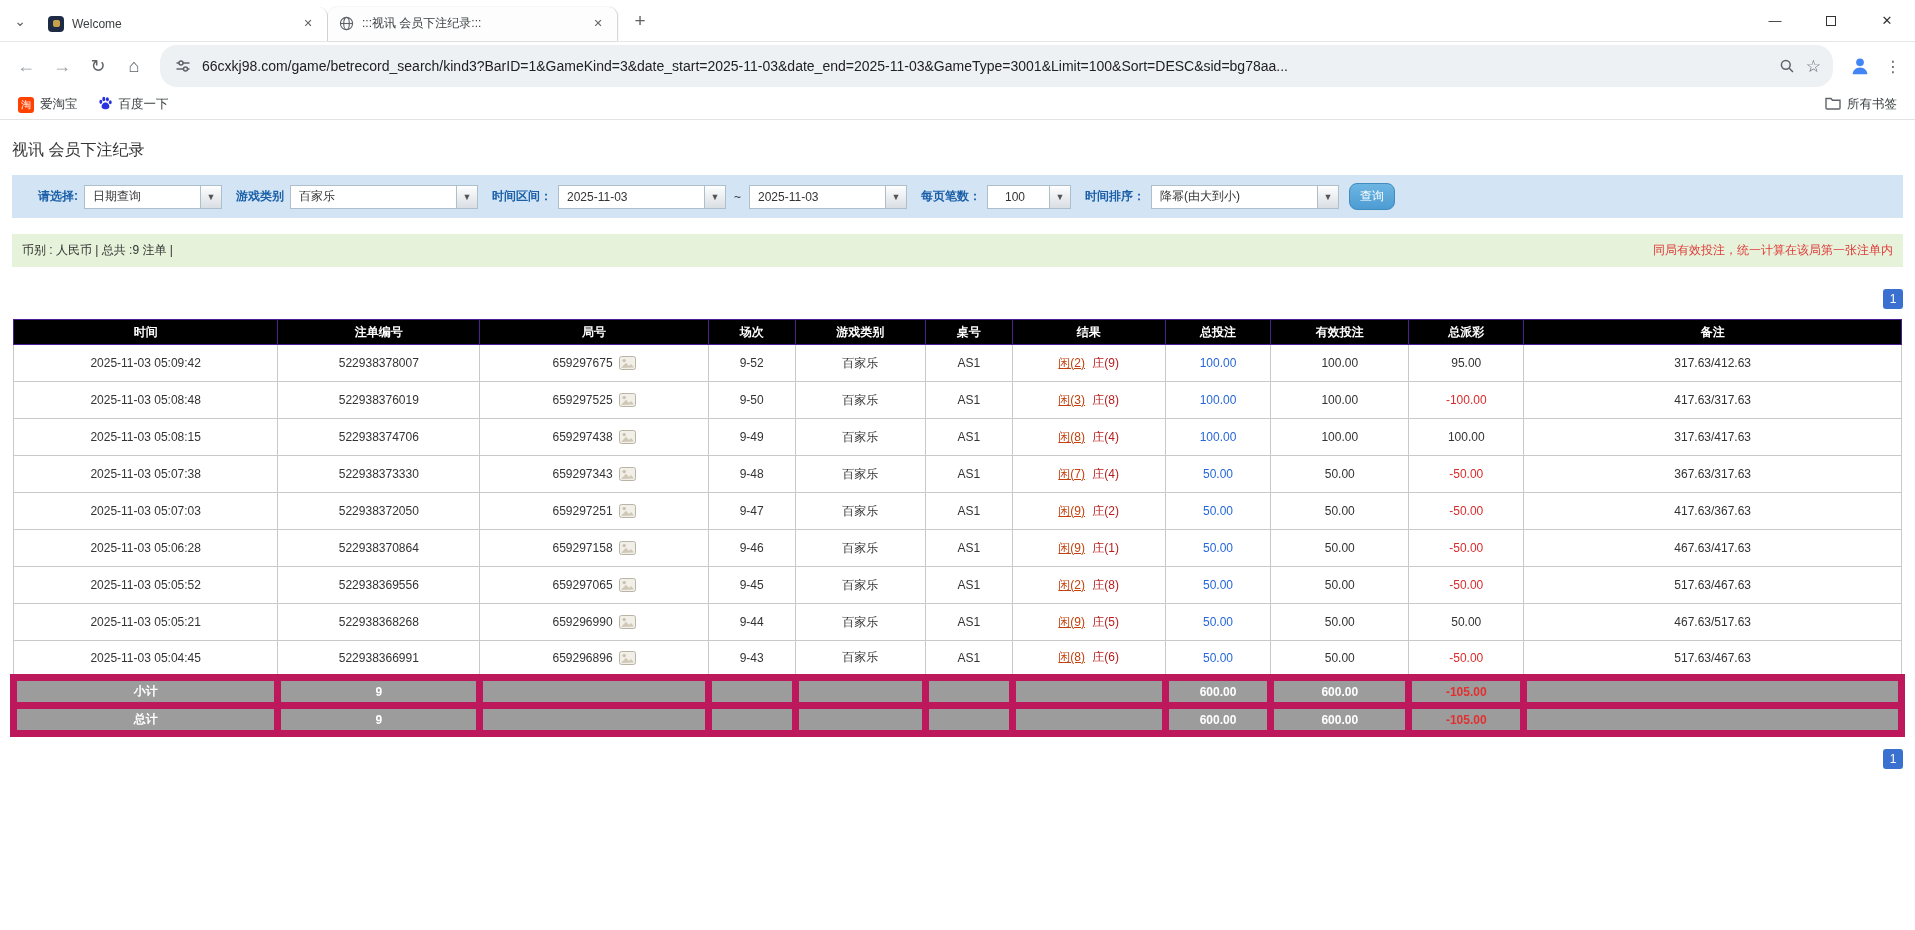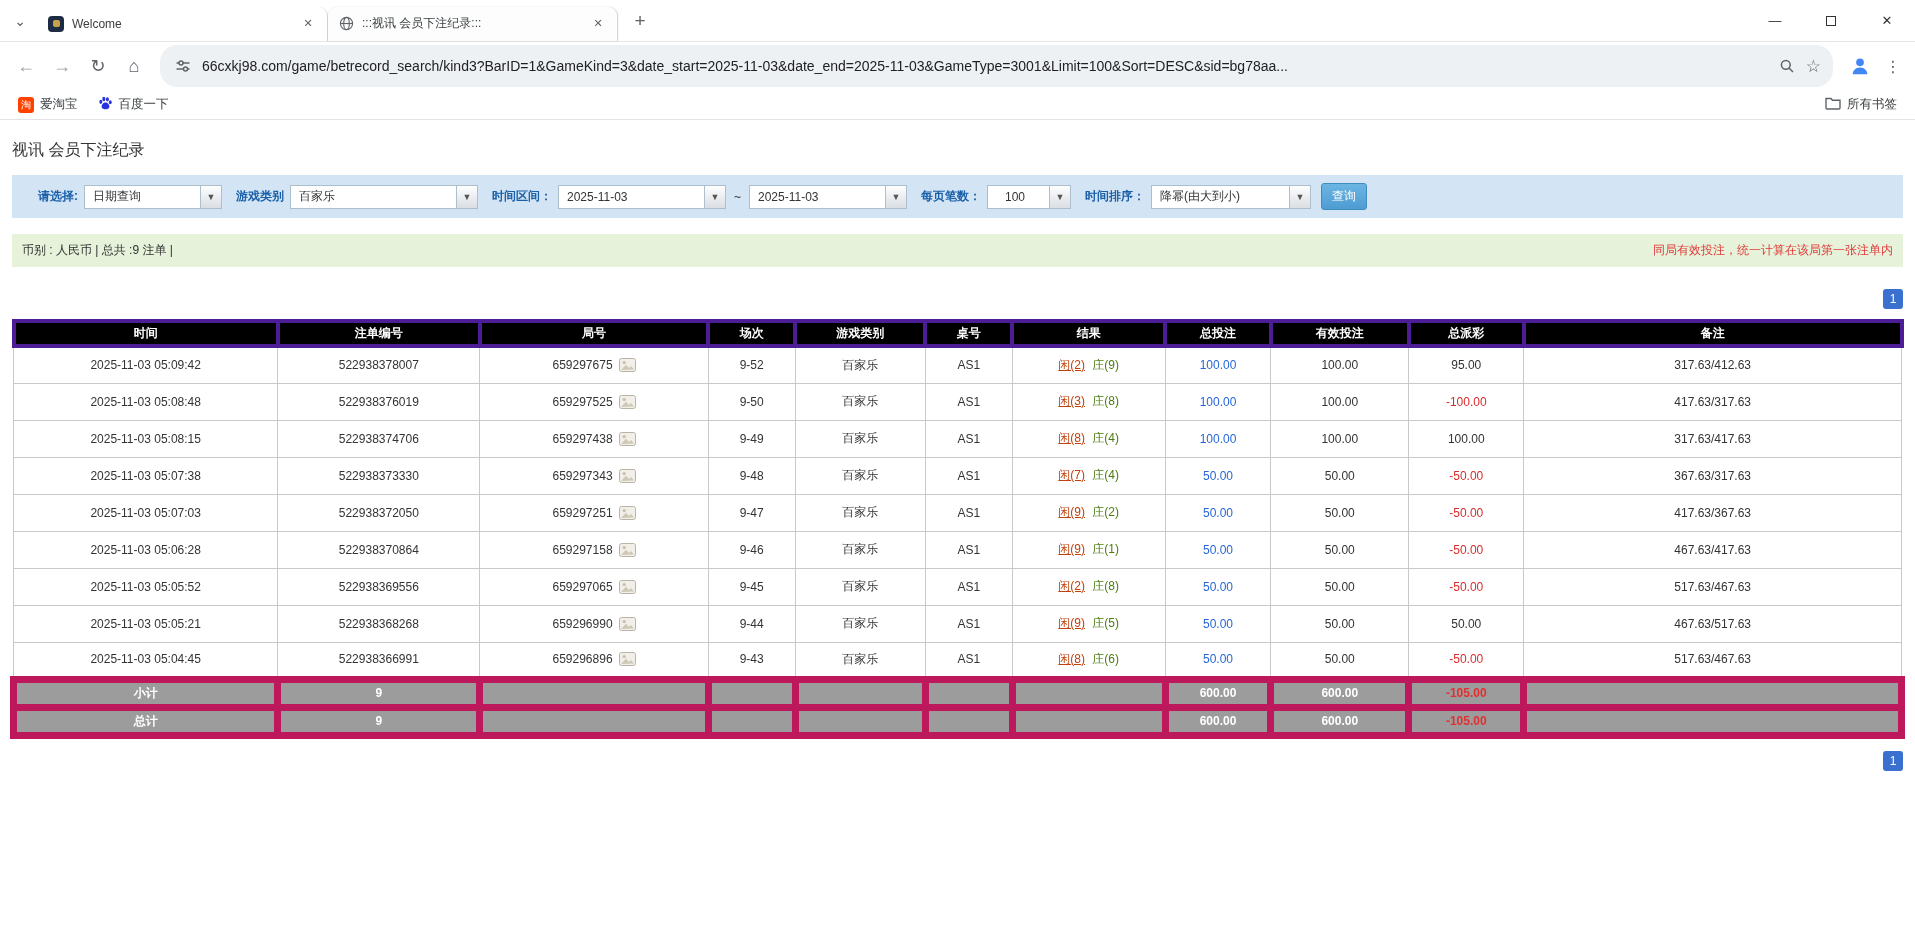--- a/index.html
+++ b/index.html
@@ -98,25 +98,25 @@
   .combo {
     display:inline-flex; align-items:stretch; background:#fff;
     border:1px solid #aebfcc; height:24px;
   }
   .combo-val { display:flex; align-items:center; padding:0 8px; font-size:12px; color:#333; flex:1; white-space:nowrap; }
   .combo-btn {
     width:21px; border-left:1px solid #aebfcc; background:linear-gradient(#fefefe,#d9dee3);
     display:flex; align-items:center; justify-content:center; color:#555; font-size:9px;
   }
   .w-select { width:138px; } .w-game { width:188px; } .w-date1 { width:168px; }
-  .w-date2 { width:158px; } .w-size { width:84px;padding-left:9px; } .w-sort { width:160px; }
+  .w-date2 { width:158px; } .w-size { width:84px;padding-left:9px; } .w-sort { width:188px; }
   .tilde { margin:0 8px; color:#333; }
   .search-btn {
     margin-left:10px; background:linear-gradient(#6cb5e3,#4d9cd2); border:1px solid #3f8cc0;
-    color:#fff; font-size:12px; padding:4px 10px; border-radius:3px; cursor:pointer;
+    color:#fff; font-size:12px; padding:4px 10px; border-radius:8px; cursor:pointer;
     font-family:inherit;
   }
 
   .info-bar {
     margin:16px 12px 0; background:#e6f2d9; padding:8px 10px; display:flex;
     justify-content:space-between; align-items:center; font-size:12px; color:#333;
   }
   .info-right { color:#e03a3a; }
 
   .pager-row { display:flex; justify-content:flex-end; margin:22px 12px 0; }
@@ -125,31 +125,31 @@
     min-width:20px; height:20px; background:#3a70d0; color:#fff; font-size:12px;
     display:flex; align-items:center; justify-content:center; border-radius:3px;
     padding:0 4px; cursor:pointer;
   }
 
   table.bet-table {
     width:calc(100% - 20px); margin:10px 10px 0; border-collapse:collapse;
     font-size:12px; table-layout:fixed;
   }
   .bet-table th {
-    background:#000; color:#fff; font-weight:bold; height:25px; border:4px solid #4c1d95;
+    background:#000; color:#fff; font-weight:bold; height:25px; border:1px solid #4c1d95;
     text-align:center; padding:2px;
   }
   .bet-table td {
     border:1px solid #c9c9c9; height:37px; text-align:center; color:#333;
     background:#fff; padding:2px 4px; white-space:nowrap; overflow:hidden;
   }
   .round-wrap { display:inline-flex; align-items:center; gap:6px; }
   .replay-icon { display:inline-flex; cursor:pointer; }
   .res-player { color:#c2410c;text-decoration:underline; }
-  .res-banker { color:#4d7c0f; margin-left:4px; }
+  .res-banker { color:#b91c1c; margin-left:4px; }
   .bet-link { color:#2667d9; cursor:pointer; }
   .payout.neg { color:#d92b2b; }
   tr.sum-row td {
     background:#9c9c9c; color:#fff; font-weight:bold; height:26px;
     border:7px solid #be185d;
   }
   tr.sum-row td.payout.neg { color:#e23030; }
 </style>
 </head>
 <body>

